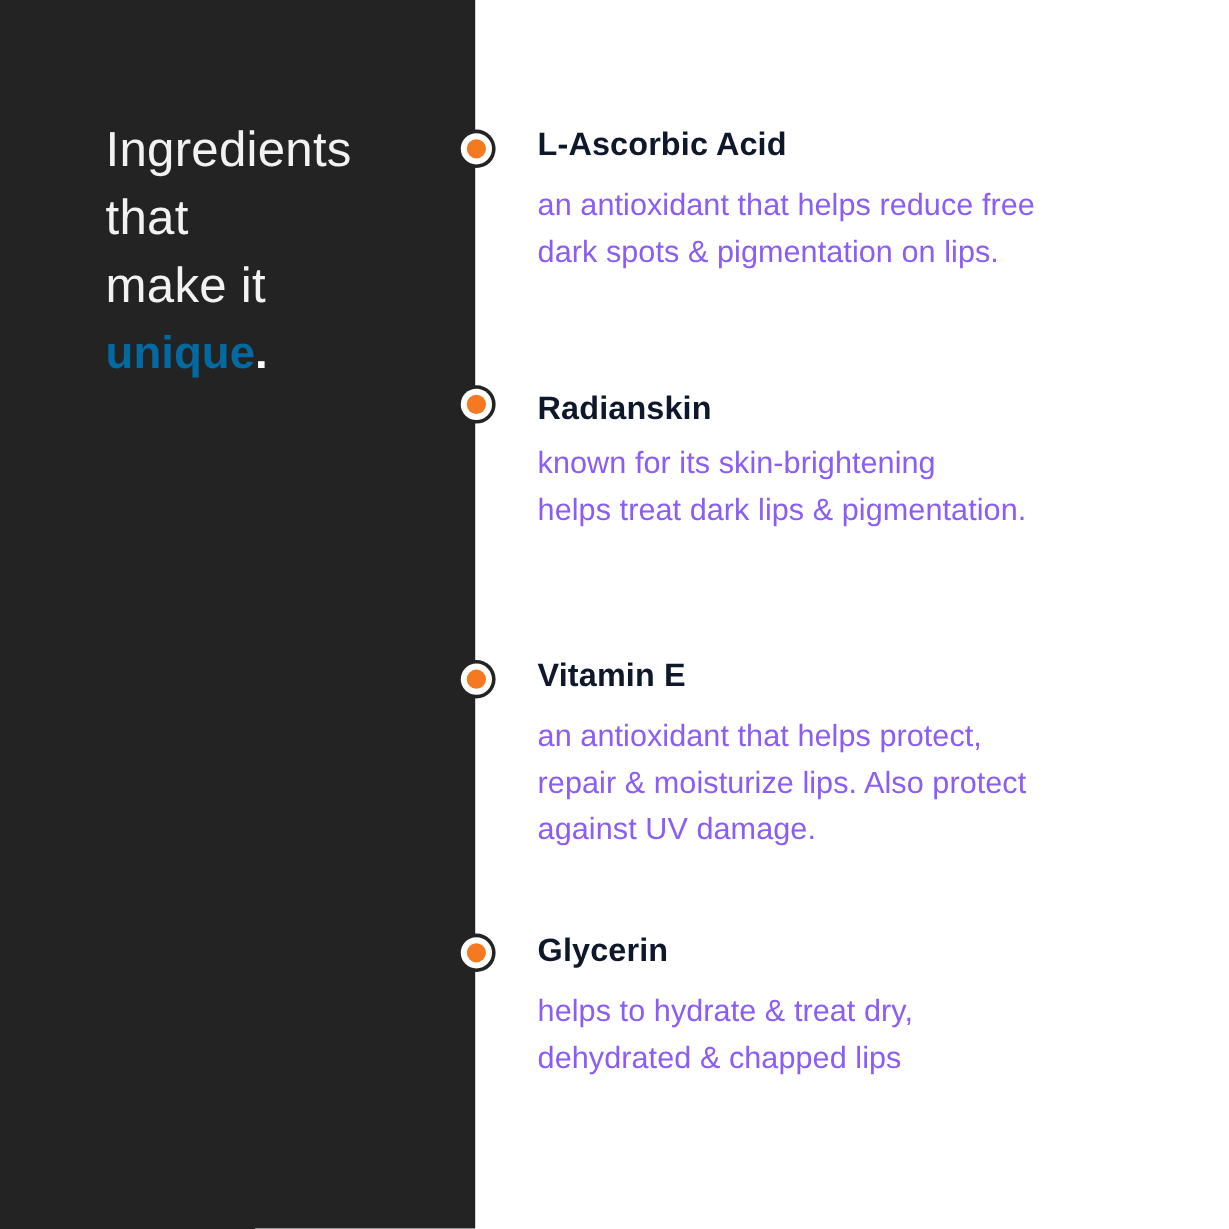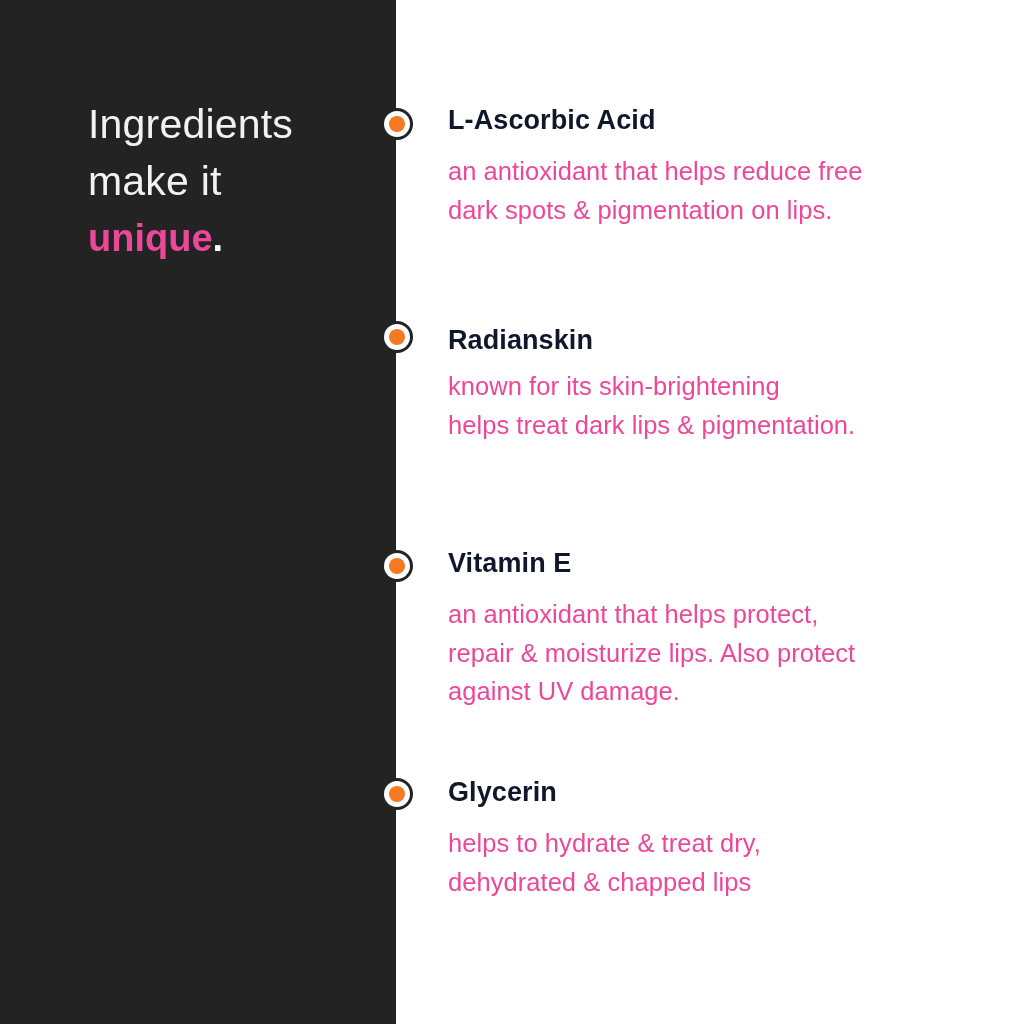--- a/index.html
+++ b/index.html
@@ -41,21 +41,21 @@
     font-size: 41px;
     line-height: 57px;
     letter-spacing: 0.2px;
     white-space: nowrap;
   }
   #headline .hl-line.accent {
     font-weight: 700;
     font-size: 38px;
     letter-spacing: 0px;
   }
-  #headline .accent-word { color: #ec4899; text-align: center; }
+  #headline .accent-word { color: #0369a1; text-align: center; }
   #headline .accent-dot  { color: #ffffff; }
 
   
   #list-area {
     position: absolute;
     left: 0;
     top: 0;
     width: 1024px;
     height: 1024px;
   }
@@ -105,38 +105,39 @@
     font-size: 27px;
     line-height: 32px;
     letter-spacing: 0.1px;
     white-space: nowrap;
   }
 
   .ing-desc {
     position: absolute;
     left: 448px;
     width: 545px;
-    color: #ec4899;
+    color: #8b5cf6;
     font-family: "Liberation Sans", sans-serif;
     font-weight: 400;
     font-size: 25.5px;
     line-height: 38.5px;
     letter-spacing: 0.05px;
   }
   .ing-desc .dl { display: block; white-space: nowrap; }
 </style>
 </head>
 <body>
 
 <div id="page">
 
   <div id="dark-panel"></div>
 
   <div id="headline">
     <span class="hl-line">Ingredients</span>
+    <span class="hl-line">that</span>
     <span class="hl-line">make it</span>
     <span class="hl-line accent"><span class="accent-word">unique</span><span class="accent-dot">.</span></span>
   </div>
 
   <div id="list-area">
 
     <div class="ingredient-item">
       <span class="bullet" style="top:108px;">
         <span class="ring"></span>
         <span class="core"></span>

